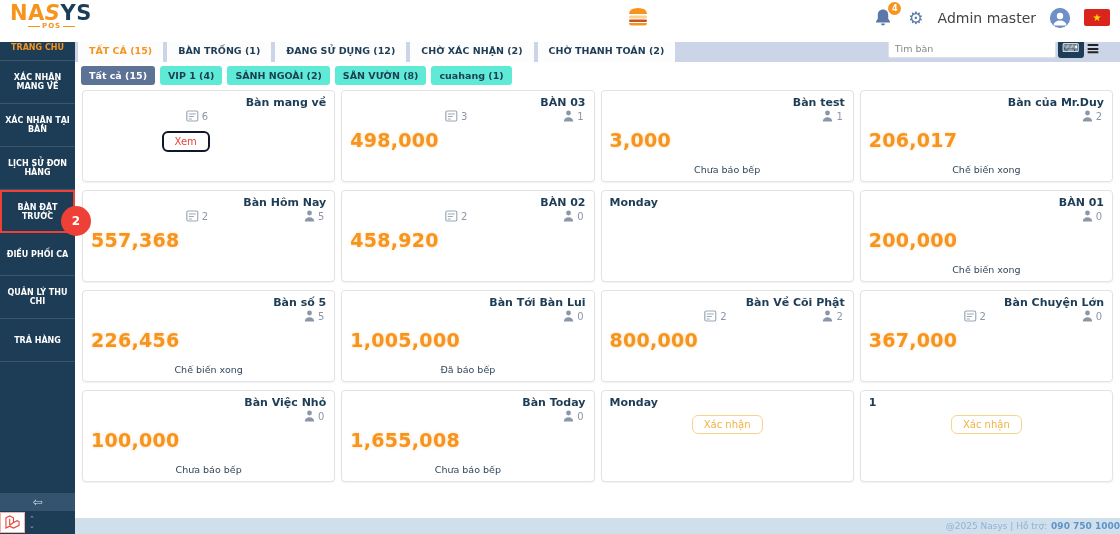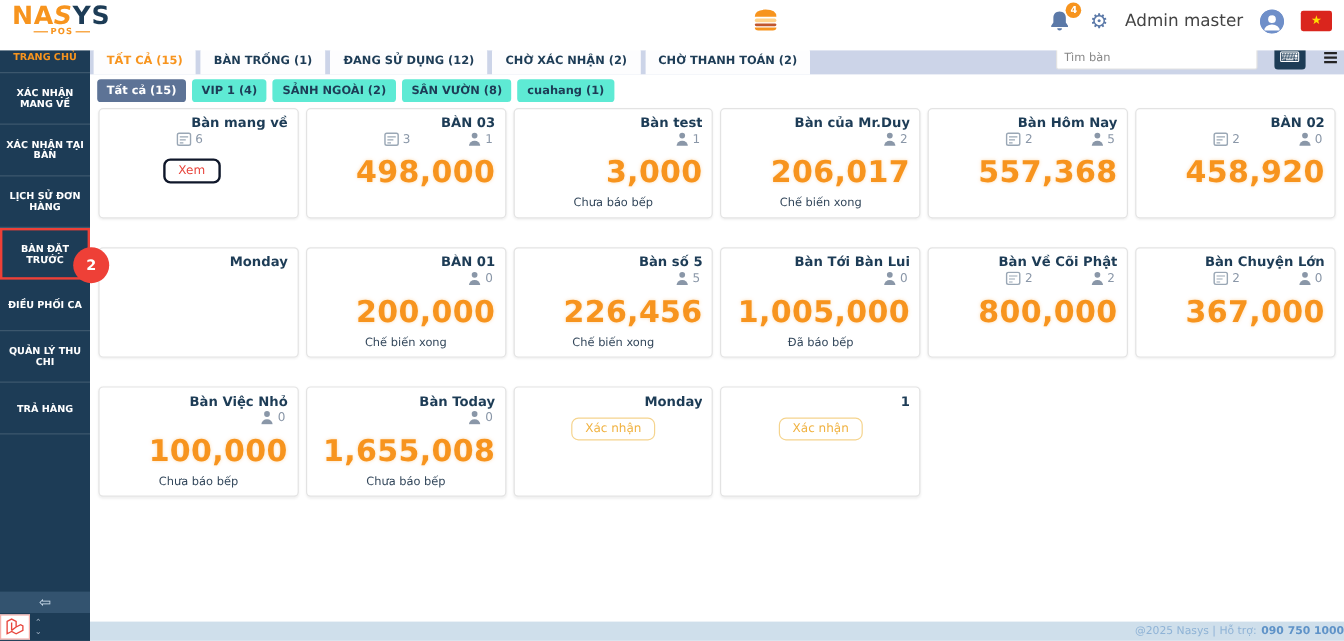--- a/index.html
+++ b/index.html
@@ -40,44 +40,44 @@
 
   
   .annotation-badge { position:absolute; left:61px; top:206px; width:30px; height:30px; border-radius:50%;
     background:#ee4037; color:#fff; font-size:12px; font-weight:bold; display:flex; align-items:center; justify-content:center; z-index:9; }
 
   
   .tabbar { position:absolute; left:75px; top:35px; right:0; height:27px; background:#ccd4e8; display:flex; align-items:flex-end; padding-left:3px; z-index:3; }
   .tab { background:#fdfdfe; color:#1d3c56; font-size:9.5px; font-weight:bold; padding:6px 11px 6px; margin-right:4px;
     border-radius:4px 4px 0 0; white-space:nowrap; cursor:pointer; }
   .tab.active { color:#f7941e; }
-  .tab-right { margin-left:auto; display:flex; align-items:center; gap:14px; padding:0 4px 4px 0; }
+  .tab-right { margin-left:auto; display:flex; align-items:center; gap:2px; padding:0 20px 4px 0; }
   .search-input { width:168px; height:19px; border:1px solid #e2e2e2; border-radius:2px; font-size:9.5px; padding:0 6px;
     color:#333; outline:none; font-family:inherit; }
   .search-input::placeholder { color:#888; }
   .kb-btn { width:26px; height:19px; background:#1d3c56; color:#fff; border:none; border-radius:3px; font-size:12px; line-height:17px; cursor:pointer; }
   .menu-btn { font-size:17px; color:#222; line-height:19px; cursor:pointer; font-weight:bold; }
 
   
   .filterbar { position:absolute; left:75px; top:62px; right:0; height:26px; background:#fff; display:flex; align-items:center; gap:5px; padding-left:6px; }
   .chip { background:#5eead4; color:#1d3c56; font-size:9.5px; font-weight:bold; padding:4px 8px; border-radius:3px; cursor:pointer; white-space:nowrap; }
   .chip.active { background:#5d7396; color:#fff; }
 
   
   .content { position:absolute; left:75px; top:88px; right:0; bottom:16px; background:#fff; padding:2px 7px; overflow:hidden; }
-  .grid { display:grid; grid-template-columns:repeat(6,1fr); gap:24px 6px; }
+  .grid { display:grid; grid-template-columns:repeat(4,1fr); gap:8px 6px; }
   .card { position:relative; height:92px; background:#fff; border:1px solid #e3e3e3; border-radius:4px;
     box-shadow:0 1px 2px rgba(0,0,0,.06); padding:5px 8px; cursor:pointer; }
   .card-title { text-align:right; color:#1d3c56; font-weight:bold; font-size:11px; white-space:nowrap; overflow:hidden; }
-  .card.centered .card-title { text-align:right; }
+  .card.centered .card-title { text-align:left; }
   .stats { position:relative; height:16px; margin-top:1px; }
   .stat { font-size:10px; color:#8a97a8; display:inline-flex; align-items:center; gap:3px; }
   .stat.doc { position:absolute; left:45%; transform:translateX(-50%); }
   .stat.person { position:absolute; right:2px; }
-  .price { text-align:right; color:#f7941e; font-size:25px; font-weight:bold; margin-top:3px;
+  .price { text-align:left; color:#f7941e; font-size:19px; font-weight:bold; margin-top:3px;
     text-shadow:0 0 3px rgba(247,148,30,.35); letter-spacing:.3px; }
   .action { text-align:center; margin-top:4px; }
   .card.xem .action { text-align:left; padding-left:30%; }
   .btn { background:#fff; border-radius:6px; font-size:10px; padding:3px 11px; cursor:pointer; font-family:inherit; }
   .btn.red { color:#e8453c; border:2px solid #0f172a; }
   .btn.amber { color:#f0b241; border:1px solid #f5d48e; }
   .status { position:absolute; left:0; bottom:6px; width:100%; text-align:center; color:#33475b; font-size:9.5px; }
 
   
   .footer { position:absolute; left:75px; right:0; bottom:0; height:16px; background:#cfdfeb;

